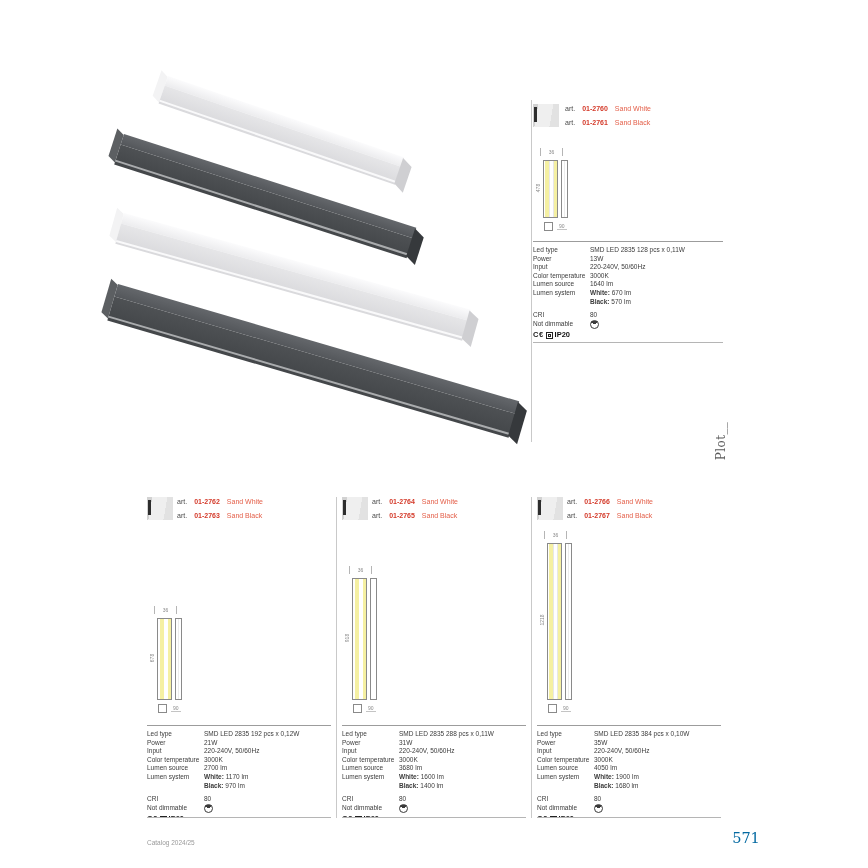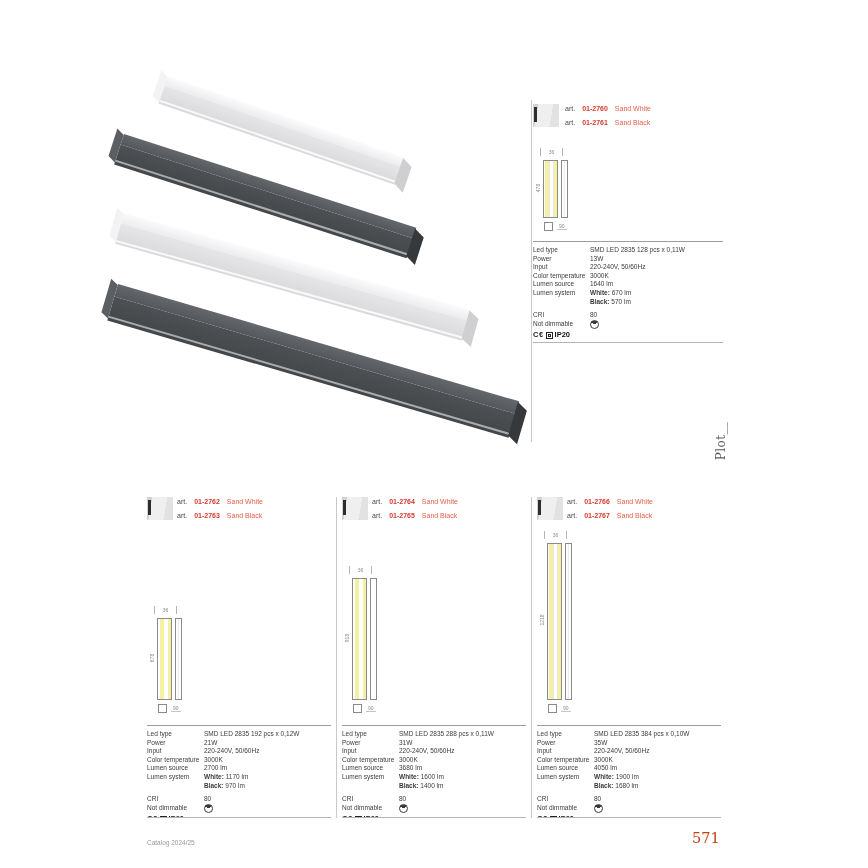--- a/index.html
+++ b/index.html
@@ -58,22 +58,22 @@
   .ce { font-size:7.5px; font-weight:bold; letter-spacing:0.5px; color:#222; }
   .sq2 { width:7px; height:7px; border:1px solid #222; display:inline-flex; align-items:center; justify-content:center; box-sizing:border-box; }
   .sq2 span { width:3px; height:3px; border:1px solid #222; display:block; box-sizing:border-box; }
   .ip { font-size:7.5px; font-weight:bold; color:#111; }
   
   .family { position:absolute; left:700px; top:406px; width:42px; height:70px;
     display:flex; align-items:center; justify-content:center; }
   .family span { transform:rotate(-90deg); white-space:nowrap; font-family:"DejaVu Serif", serif;
     font-size:12px; color:#5a5a5a; letter-spacing:0.4px; }
   .catalog { position:absolute; left:147px; top:839px; font-size:6.5px; color:#9a9a9a; }
-  .pagenum { position:absolute; left:692px; top:830px; width:48px; 
-    font-family:"DejaVu Serif", serif; font-size:14.5px; color:#c2410c; }
+  .pagenum { position:absolute; left:722px; top:830px; width:48px; text-align:center;
+    font-family:"DejaVu Serif", serif; font-size:14.5px; color:#0369a1; }
 </style>
 </head>
 <body>
 
 <div id="page">
 
   <div class="bar white" style="left:168px;top:76px;width:250px;transform:rotate(19deg);">
     <div class="capL"></div>
     <div class="bt" style="height:10px;"></div>
     <div class="bf" style="height:19px;"></div>

